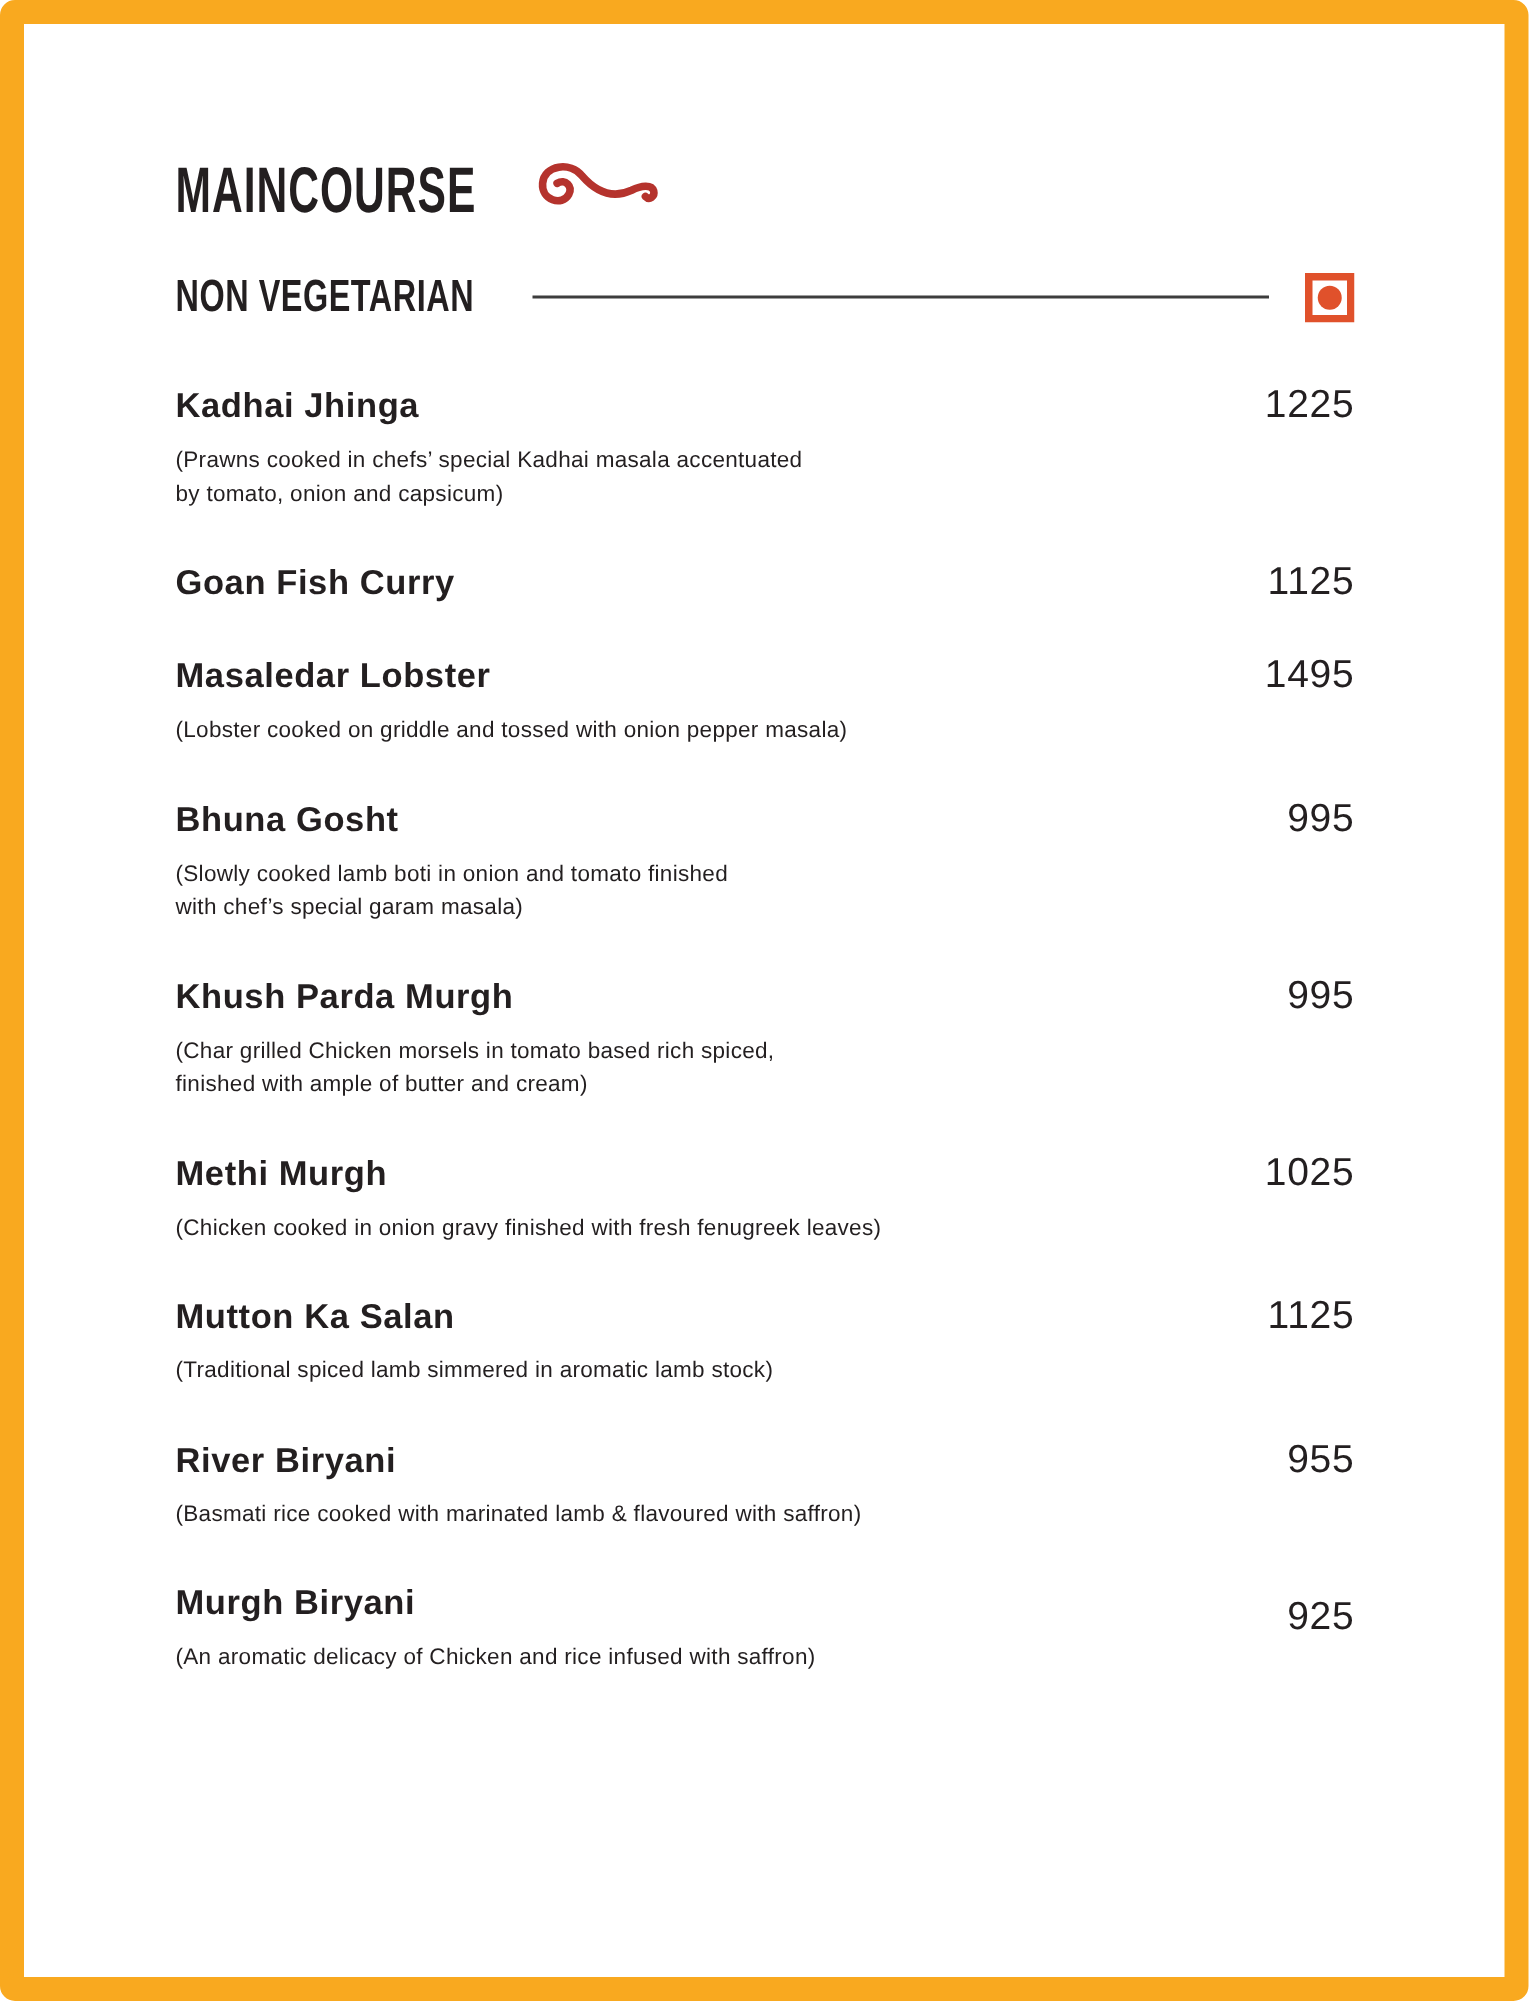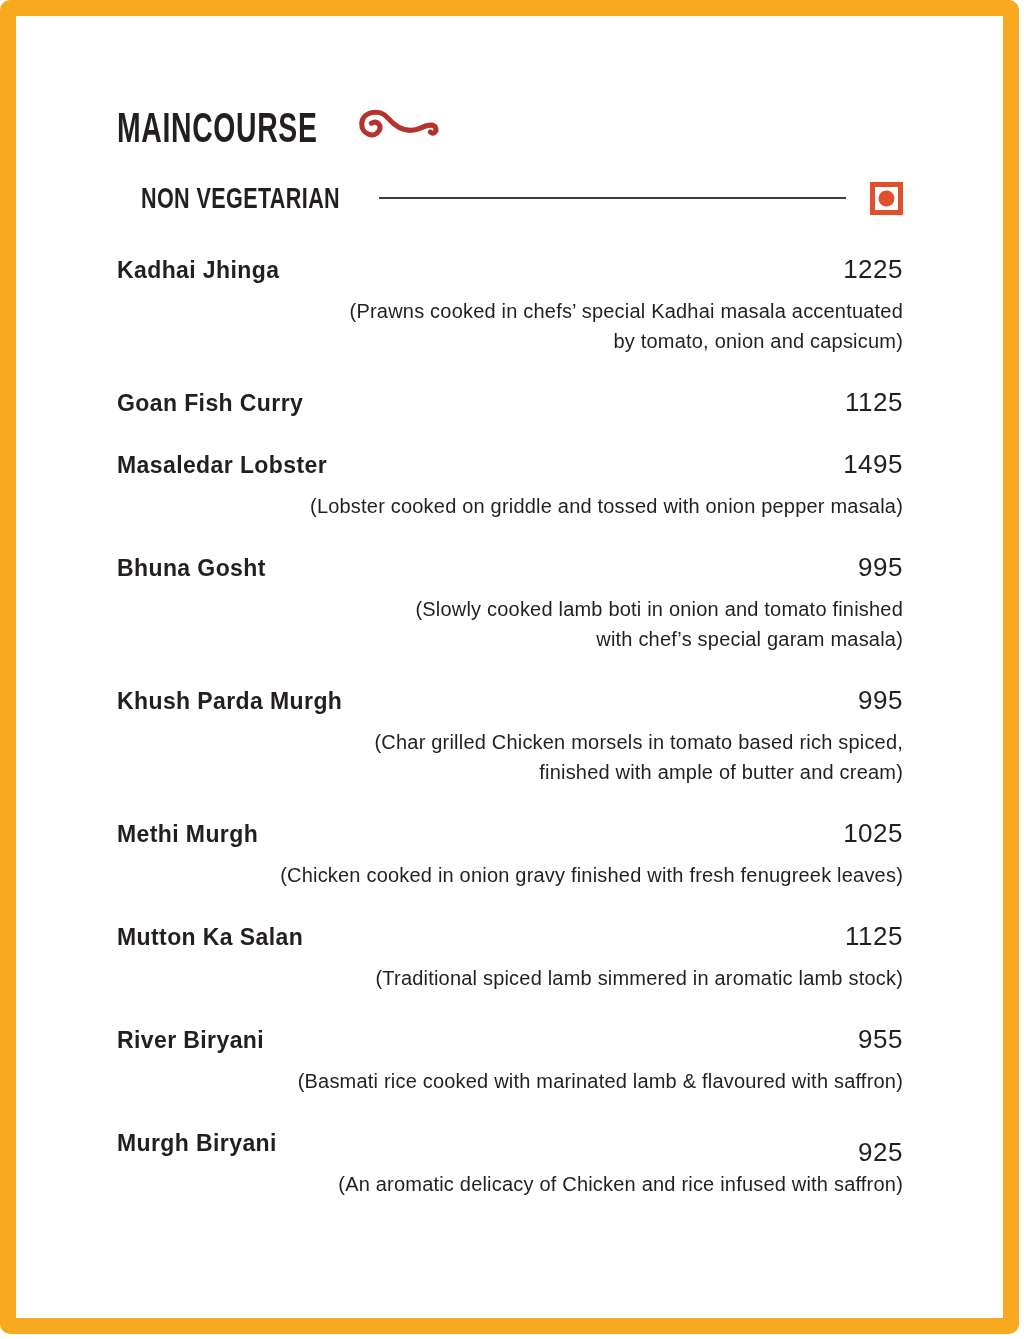--- a/index.html
+++ b/index.html
@@ -50,21 +50,20 @@
   }
   .flourish {
     margin-left: 18px;
     flex: 0 0 auto;
   }
   .section-row {
     display: flex;
     align-items: center;
     margin-bottom: 38px;
     height: 36px;
-    margin-left: 24px;
   }
   .section-label {
     display: inline-block;
     font-size: 30px;
     font-weight: 700;
     letter-spacing: 0.5px;
     white-space: nowrap;
     transform: scaleX(0.72);
     transform-origin: left center;
     margin-right: -68px;
@@ -98,25 +97,24 @@
     font-size: 26px;
     font-weight: 400;
     letter-spacing: 0.5px;
   }
   .price-low {
     position: relative;
     top: 10px;
   }
   .item-desc {
     margin-top: 11px;
-    font-size: 20px;
+    font-size: 15px;
     line-height: 1.5;
     letter-spacing: 0.2px;
     white-space: pre-line;
-    text-align: right;
   }
 </style>
 </head>
 <body>
 
 <div class="frame"></div>
 
 <div class="content">
 
   <div class="title-row">

